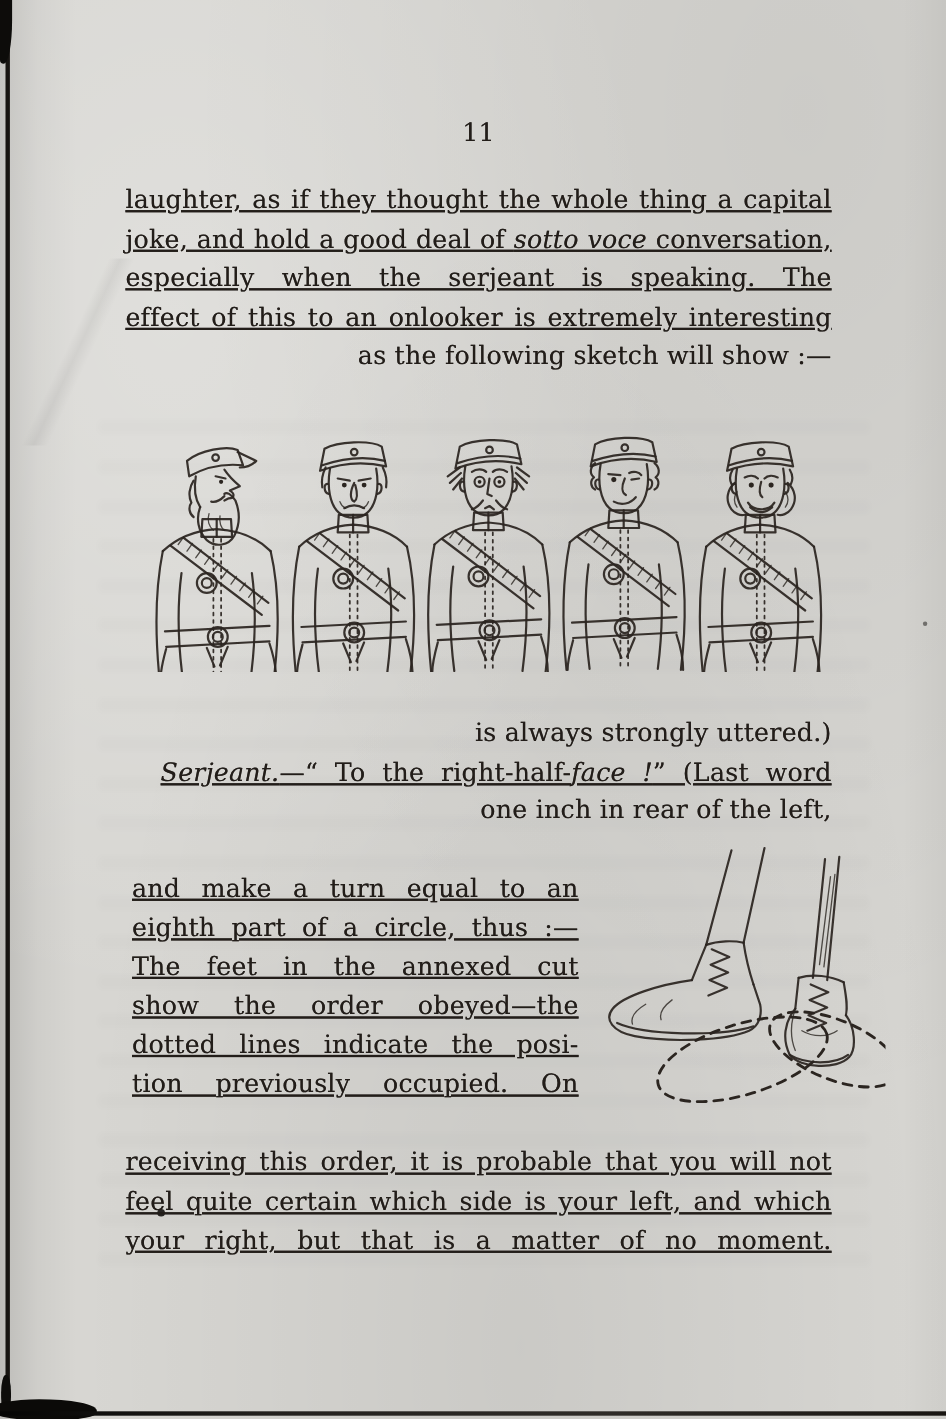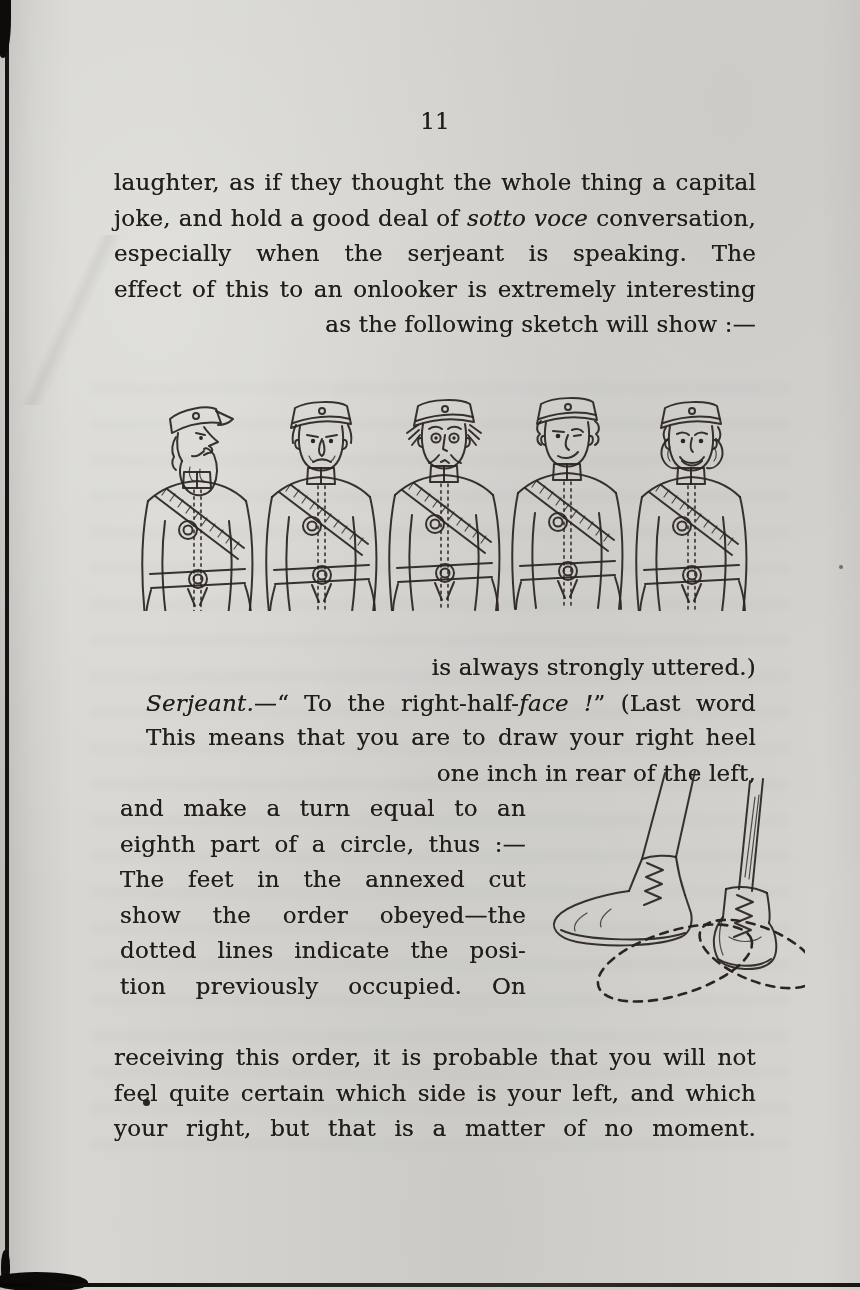--- a/index.html
+++ b/index.html
@@ -16,21 +16,21 @@
     color:#221d19;
   }
   .page{position:absolute;inset:0;}
   .tstack{position:absolute;}
   .tline{
     height:35.5px;line-height:35.5px;font-size:23px;
     letter-spacing:0.2px;
     text-shadow:0 0 0.6px rgba(34,29,25,0.75);
     white-space:normal;overflow:visible;
   }
-  .j{text-align:justify;text-align-last:justify;}
+  .j{text-align:justify;text-align-last:justify;text-decoration:underline;}
   .l{text-align:right;}
   .c{text-align:right;text-align-last:center;}
   .ind{padding-left:32px;box-sizing:border-box;}
   .it{font-style:italic;}
   
   .spine{position:absolute;left:5px;top:0;width:4px;height:1286px;background:#171411;border-radius:2px;}
   .corner-tl{position:absolute;left:0;top:0;width:11px;height:58px;background:#0d0c0a;border-radius:0 0 80% 4px;}
   .spine-foot{position:absolute;left:1px;top:1250px;width:9px;height:36px;background:#0d0c0a;border-radius:45%;}
   .bottom-line{position:absolute;left:0;top:1283px;width:860px;height:4px;
     background:linear-gradient(to right,#050504,#23211e 28%,#2f2c28 65%,#191612);}
@@ -193,21 +193,20 @@
       </g>
     </svg>
   </div>
 
   <div class="tstack" style="left:114px;top:650px;width:642px;">
     <div class="tline l">is always strongly uttered.)</div>
     <div class="tline j ind"><span class="it">Serjeant.</span><span>—“ To the right-half-</span><span class="it">face !</span><span>”  (Last word</span></div>
   </div>
 
   <div class="tstack" style="left:114px;top:720px;width:642px;">
-    <div class="tline j ind">This means that you are to draw your right heel</div>
     <div class="tline l">one inch in rear of the left,</div>
   </div>
 
   <div class="tstack" style="left:120px;top:791px;width:406px;">
     <div class="tline j">and make a turn equal to an</div>
     <div class="tline j">eighth part of a circle, thus :—</div>
     <div class="tline j">The feet in the annexed cut</div>
     <div class="tline j">show the order obeyed—the</div>
     <div class="tline j">dotted lines indicate the posi-</div>
     <div class="tline j">tion previously occupied.  On</div>

